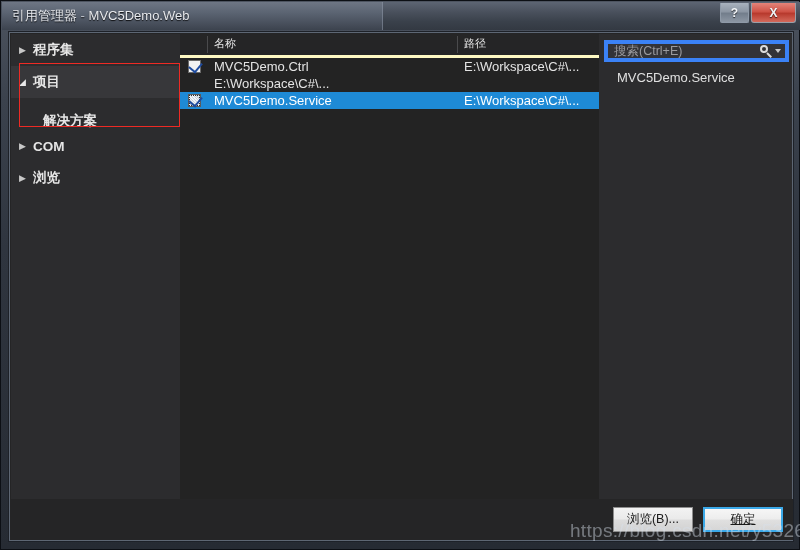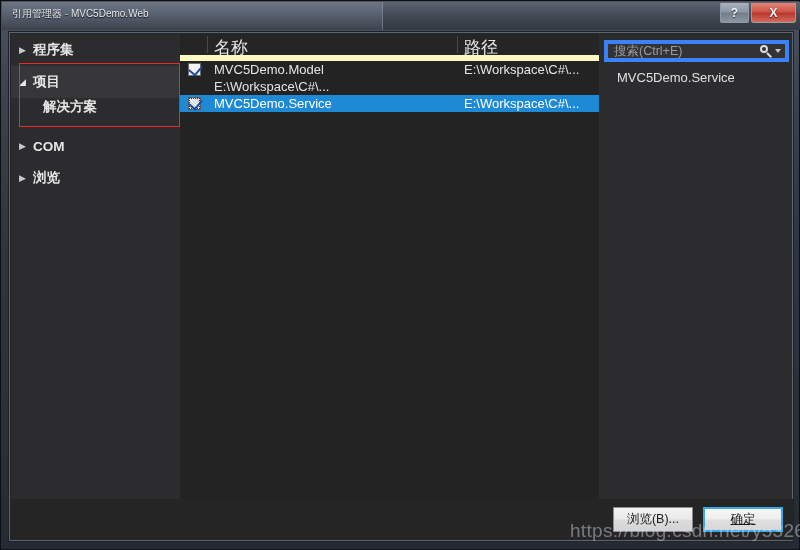--- a/index.html
+++ b/index.html
@@ -41,21 +41,21 @@
   .title-tab {
     position: absolute;
     left: 0; top: 0;
     width: 380px; height: 28px;
     background: linear-gradient(180deg,#6e7684 0%,#5a6371 40%,#444b57 85%,#3c434e 100%);
     border-right: 1px solid rgba(140,150,165,0.55);
   }
   .title-text {
     position: absolute;
     left: 10px; top: 5px;
-    font-size: 10px;
+    font-size: 13px;
     color: #e8eaee;
     text-shadow: 0 1px 1px rgba(0,0,0,0.85);
     white-space: nowrap;
     letter-spacing: 0px;
   }
   .title-text .sep { color: #c3c8d0; }
 
   .win-buttons {
     position: absolute;
     right: 4px; top: 1px;
@@ -124,21 +124,21 @@
     font-size: 9px;
     color: #c8c8c8;
     line-height: 1;
     display: inline-block;
   }
   .side-arrow.open { color: #e8e8e8; }
   .side-label { display:inline-block;font-weight:bold; }
   .side-child {
     height: 32px;
     display: flex;
-    align-items: flex-start;
+    align-items: flex-end;
     padding-left: 32px;
     box-sizing: border-box;
     color: #e6e6e6;
     font-size: 13.5px;
     background: #2c2c2e;
     cursor: default;
   }
 
   
   .annot-box {
@@ -154,23 +154,23 @@
   .list-pane {
     position: absolute;
     left: 170px; top: 1px;
     width: 419px; height: 506px;
     background: #232323;
   }
   .list-header {
     position: relative;
     height: 21px;
     background: #252526;
-    border-bottom: 6px solid #fef9c3;
+    border-bottom: 3px solid #fef9c3;
     color: #e6e6e6;
-    font-size: 17px;
+    font-size: 11px;
   }
   .hcell {
     position: absolute;
     top: 2px;
     white-space: nowrap;
   }
   .hdiv {
     position: absolute;
     top: 2px;
     width: 1px; height: 17px;
@@ -416,21 +416,21 @@
           <div class="hdiv" style="left:277px;"></div>
           <div class="hcell" style="left:284px;">路径</div>
         </div>
 
         <div class="row">
           <div class="cb-slot">
             <div class="cbox">
                 <span class="tick"></span>
               </div>
           </div>
-          <div class="cell-name">MVC5Demo.Model</div>
+          <div class="cell-name">MVC5Demo.Ctrl</div>
           <div class="cell-path">E:\Workspace\C#\...</div>
         </div>
 
         <div class="row">
           <div class="cb-slot">
             <div class="cbox empty"></div>
           </div>
           <div class="cell-path">E:\Workspace\C#\...</div>
         </div>
 

